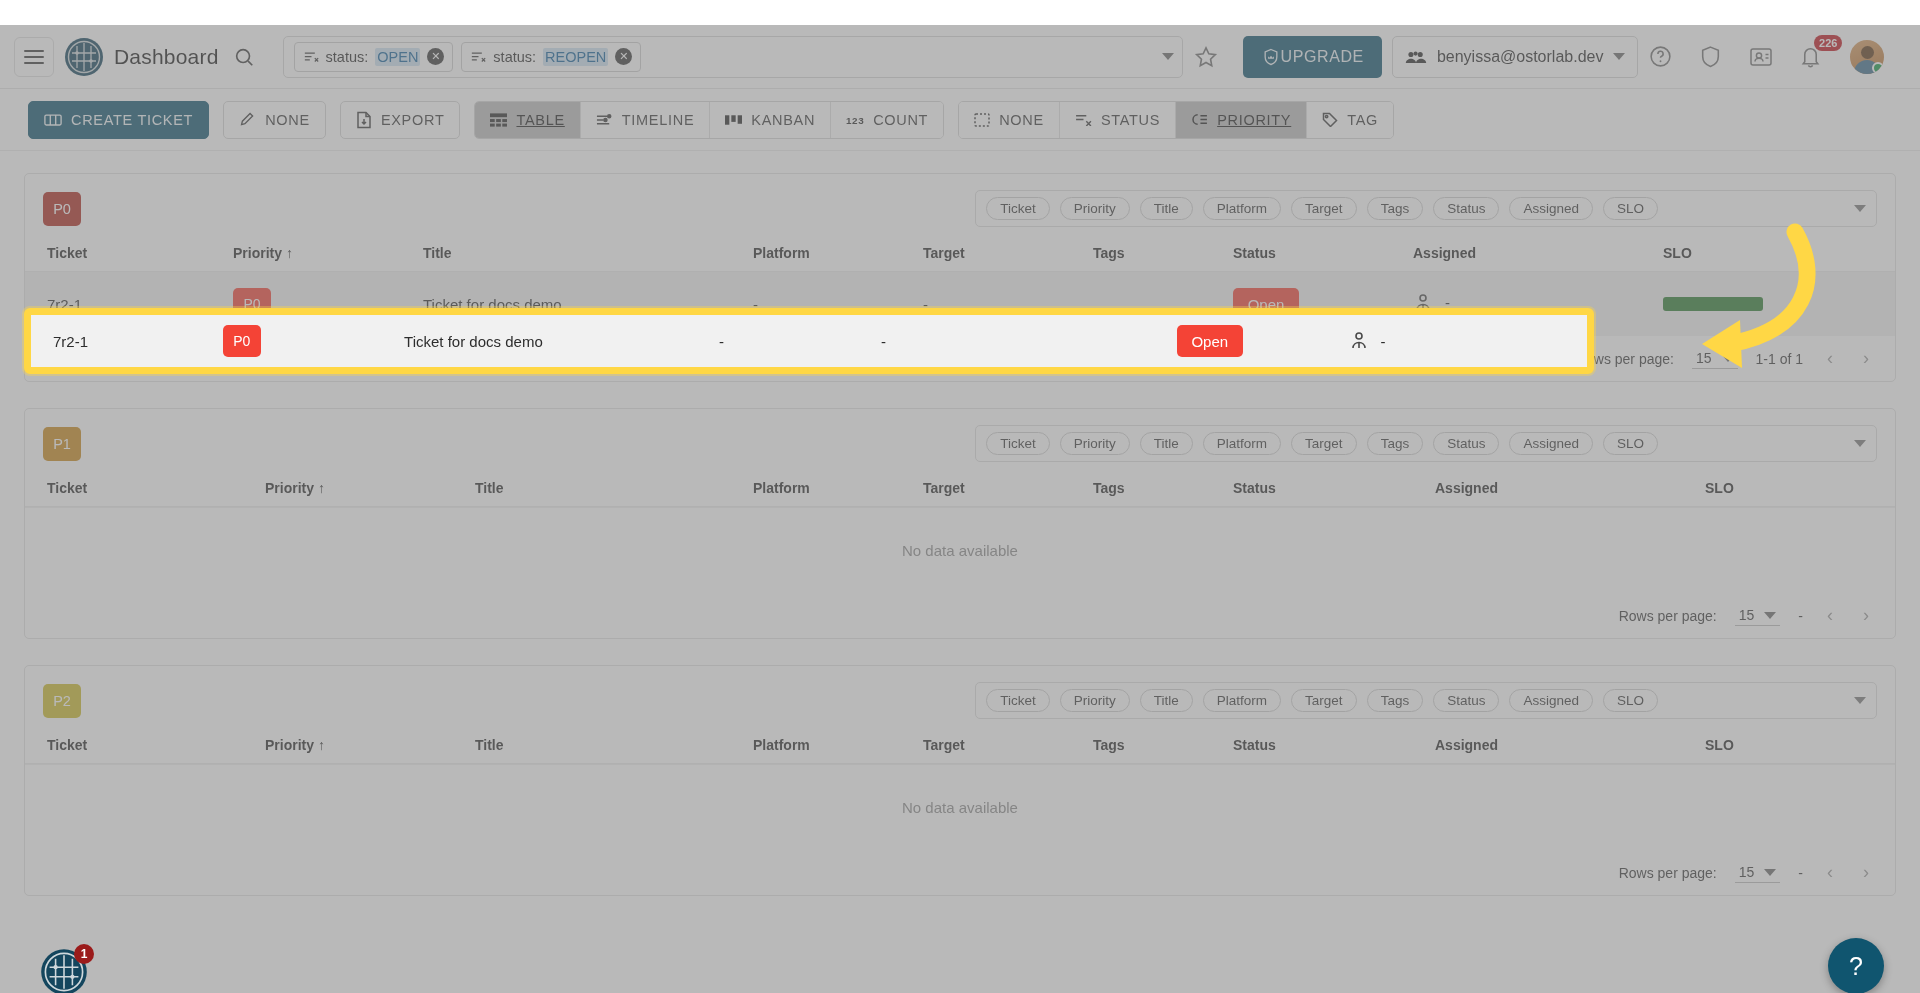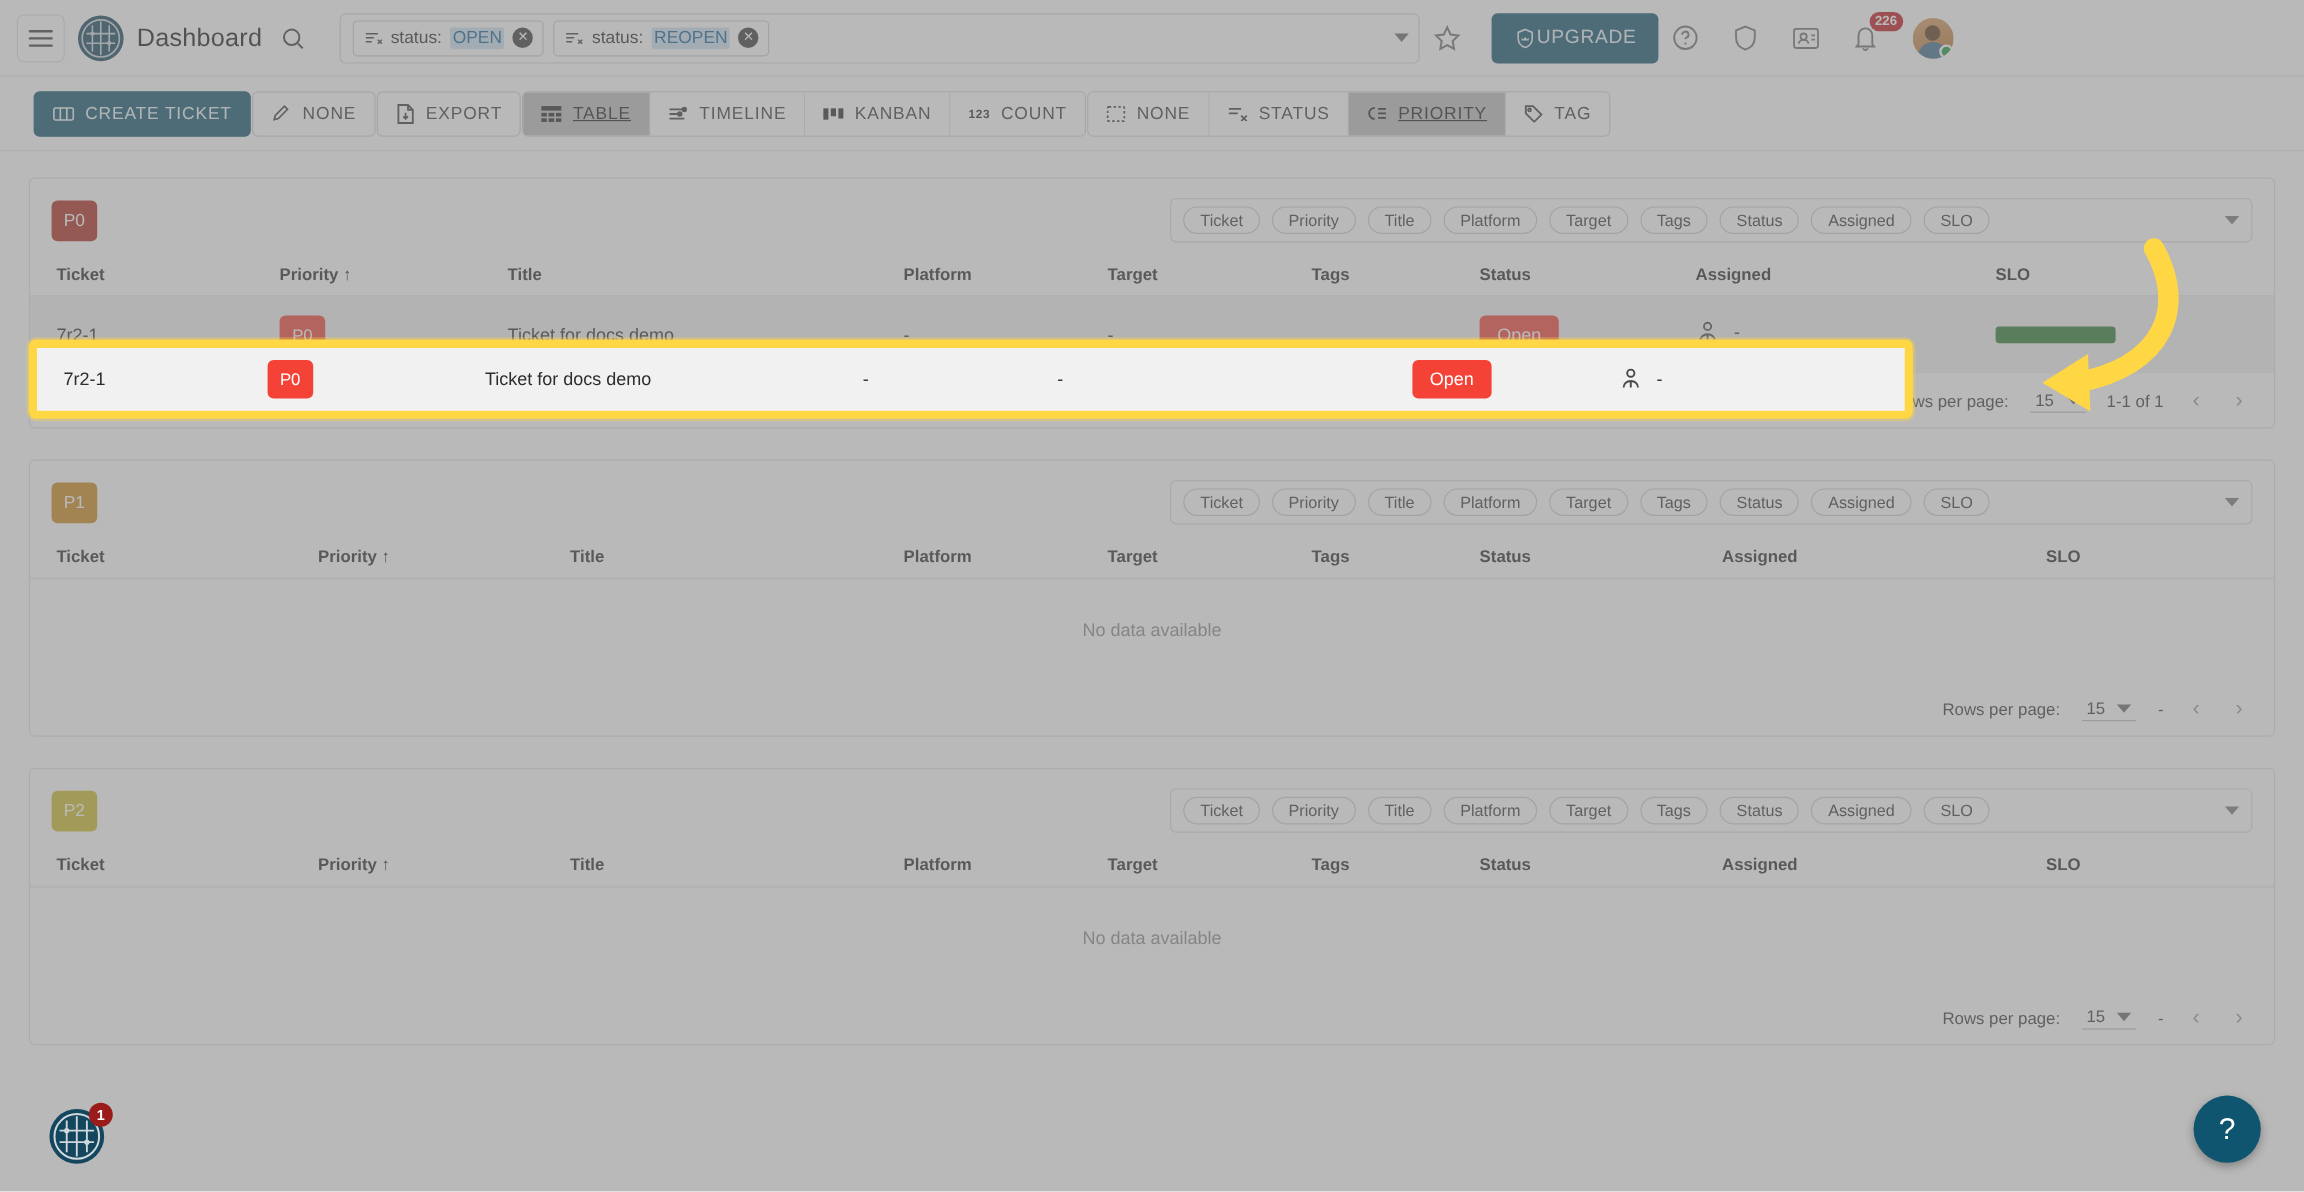--- a/index.html
+++ b/index.html
@@ -13,20 +13,21 @@
 
   
   .dim { position:absolute; inset:0; background: rgba(128,128,128,0.55); pointer-events:none; z-index: 60; }
 
   
   .appbar {
     position: relative; z-index: 5;
     height: 64px; display: flex; align-items: center; gap: 10px;
     padding: 0 14px; background: #ffffff;
     border-bottom: 1px solid #e4e4e4;
+    margin-top: 25px;
   }
   .icon-btn {
     width: 40px; height: 40px; border-radius: 6px;
     display: flex; align-items: center; justify-content: flex-start;
     color: #4a4a4a; background: transparent; border: none; cursor: pointer;
   }
   .menu-box { border:1px solid #e0e0e0; border-radius:6px; width:40px; height:40px;
     display:flex; align-items:center; justify-content:center; cursor:pointer;}
   .burger { width:20px; height:14px; display:flex; flex-direction:column; justify-content:space-between;}
   .burger i { display:block; height:2px; background:#3c3c3c; border-radius:1px;}
@@ -78,21 +79,21 @@
     display:flex; align-items:flex-end; justify-content:center; overflow:hidden;
   }
   .avatar .head { width:13px;height:13px;border-radius:50%;background:#5d3a1a; position:absolute; top:6px;}
   .avatar .body { width:26px;height:14px;border-radius:13px 13px 0 0;background:#3f6f8f; position:absolute; bottom:0;}
   .avatar .dot { position:absolute; bottom:0; right:0; width:12px;height:12px;border-radius:50%;
     background:#1a9c4a; border:2px solid #fff;}
 
   
   .toolbar {
     position: relative; z-index: 5;
-    height: 62px; display:flex; align-items:center; gap: 1px;
+    height: 62px; display:flex; align-items:center; gap: 14px;
     padding: 0 28px; background:#fff; border-bottom:1px solid #ececec;
   }
   .btn {
     display:inline-flex; align-items:center; gap: 9px;
     height: 38px; padding: 0 15px; border-radius: 5px;
     border: 1px solid #d6d6d6; background: #fff; color:#3a3a3a;
     font-size: 14.5px; letter-spacing: .7px; cursor: pointer; white-space: nowrap;
   }
   .btn.primary { background:#10556f; color:#f0f6f9; border-color:#10556f; }
   .group { display:inline-flex; border:1px solid #d6d6d6; border-radius:5px; overflow:hidden; }
@@ -233,20 +234,31 @@
     </div>
 
     <button class="upgrade-btn">
       <svg width="20" height="20" viewBox="0 0 24 24" fill="none" stroke="#eaf2f6" stroke-width="1.6">
         <path d="M12 3l7 3v6c0 4.5-3 7.6-7 9-4-1.4-7-4.5-7-9V6z"></path>
         <path d="M8.5 11l1.5 2 2-2.5 2 2.5 1.5-2v3h-7z" fill="#eaf2f6" stroke="none"></path>
       </svg>
       <span>UPGRADE</span>
     </button>
 
+    <div class="account-box">
+      <svg width="22" height="18" viewBox="0 0 26 18" fill="#2b2b2b">
+        <circle cx="7" cy="6" r="3"></circle>
+          <circle cx="18" cy="6" r="3"></circle>
+          <circle cx="12.5" cy="5" r="2.4"></circle>
+        <path d="M1 16c0-3 3-5 6-5s6 2 6 5z"></path>
+          <path d="M13 16c0-3 3-5 6-5s6 2 6 5z"></path>
+      </svg>
+      <span>benyissa@ostorlab.dev</span>
+      <span class="caret-down"></span>
+    </div>
 
     <div class="icon-btn">
       <svg width="25" height="25" viewBox="0 0 24 24" fill="none" stroke="#6f6f6f" stroke-width="1.5">
         <circle cx="12" cy="12" r="9"></circle>
           <path d="M9.5 9.5a2.5 2.5 0 113.2 2.4c-.6.2-.7.8-.7 1.3"></path>
         <circle cx="12" cy="16.6" r=".9" fill="#6f6f6f" stroke="none"></circle>
       </svg>
     </div>
     <div class="icon-btn">
       <svg width="25" height="25" viewBox="0 0 24 24" fill="none" stroke="#6f6f6f" stroke-width="1.5">

